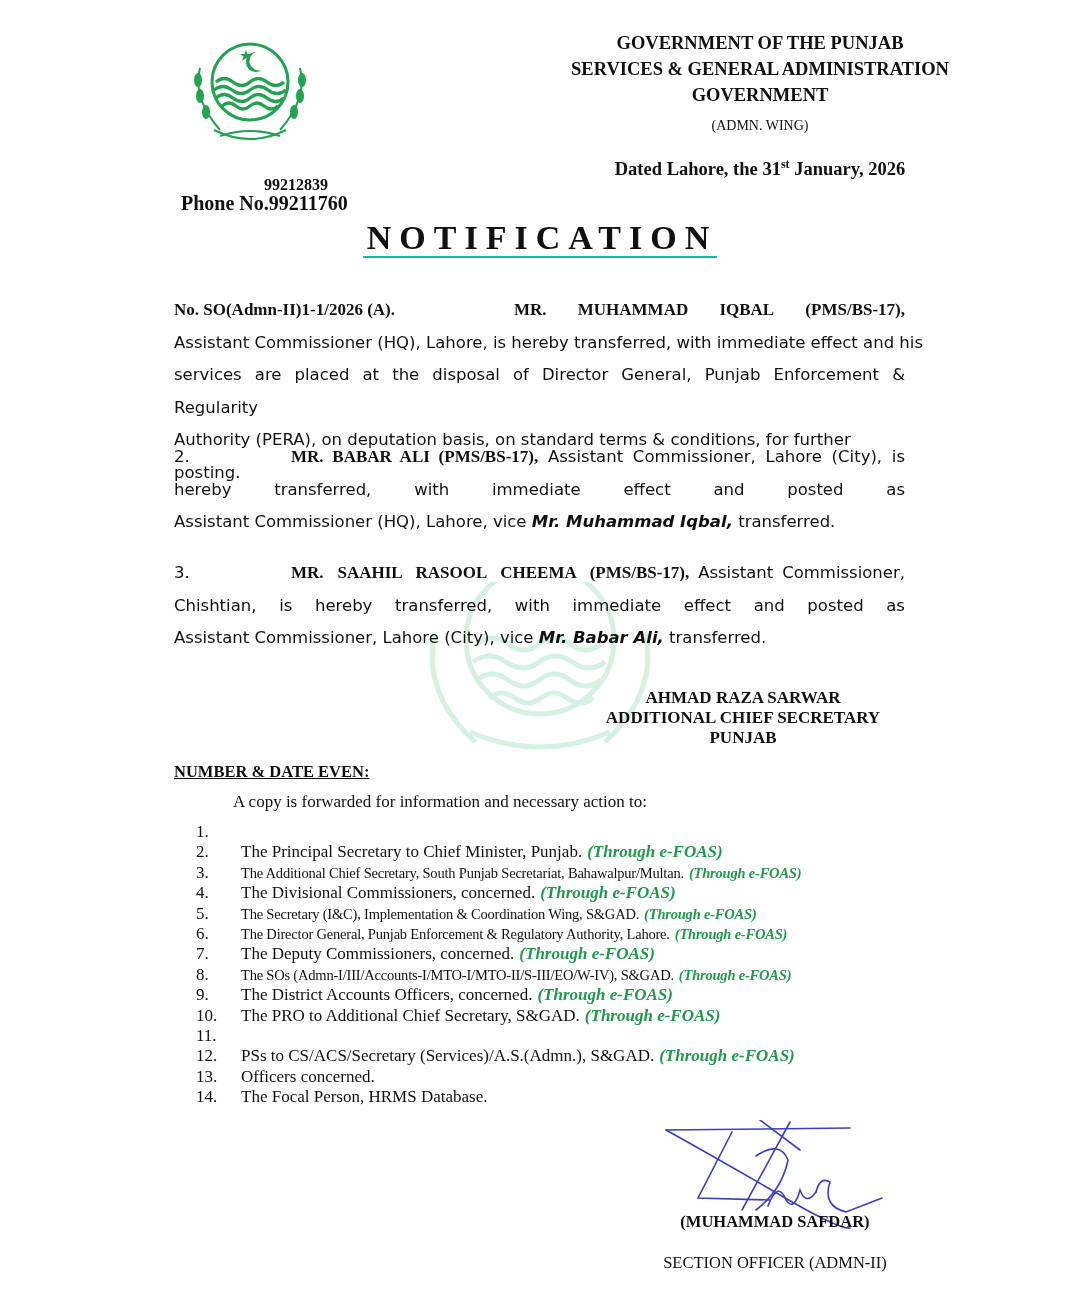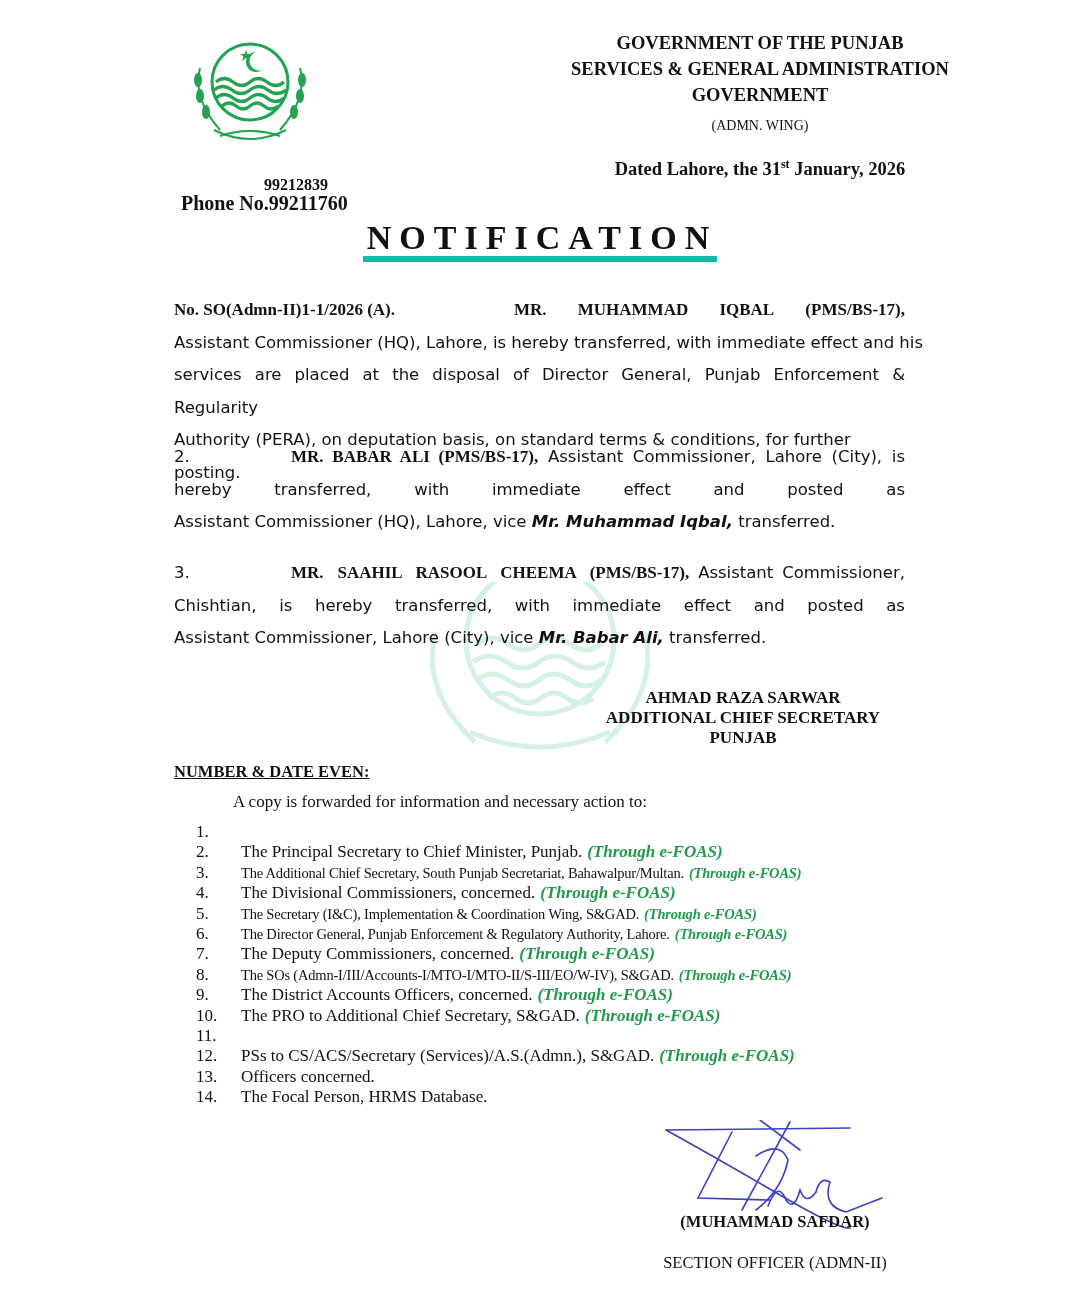--- a/index.html
+++ b/index.html
@@ -12,21 +12,21 @@
   #logo { left: 186px; top: 38px; width: 128px; height: 110px; }
   #phone1 { left: 181px; top: 152px; font-size: 20px; font-weight: bold; margin-top: 40px; }
   #phone2 { left: 264px; top: 176px; font-size: 16px; font-weight: bold; }
   #gov-block { left: 552px; top: 30px; width: 416px; text-align: center; font-weight: bold; font-size: 18.5px; line-height: 26px; }
   #wing { left: 552px; top: 118px; width: 416px; text-align: center; font-weight: normal; font-size: 14px; }
   #dated { left: 560px; top: 157px; width: 400px; text-align: center; font-weight: bold; font-size: 18.5px; }
   #dated sup { font-size: 12px; vertical-align: 7px; text-align: right; }
 
   
   #title { left: 0; top: 218px; width: 1080px; text-align: center; }
-  #title span { font-family: "Liberation Serif", serif; font-weight: bold; font-size: 34px; letter-spacing: 8px; border-bottom: 6px solid #14b8a6; padding-bottom: 0px; padding-left: 4px; line-height: 40px; }
+  #title span { font-family: "Liberation Serif", serif; font-weight: bold; font-size: 34px; letter-spacing: 8px; border-bottom: 2px solid #14b8a6; padding-bottom: 0px; padding-left: 4px; line-height: 40px; }
 
   
   .para { left: 174px; width: 731px; font-size: 16.5px; line-height: 32.5px; text-align: justify; text-align-last: left; }
   .para .b { font-family: "Liberation Serif", serif; font-weight: bold; font-size: 17px; }
   .para .bi { font-weight: bold; font-style: italic; }
   .row-just { display: flex; justify-content: space-between; white-space: nowrap; }
   #p1 { top: 294px; }
   #p2 { top: 441px; }
   #p3 { top: 557px; }
 

